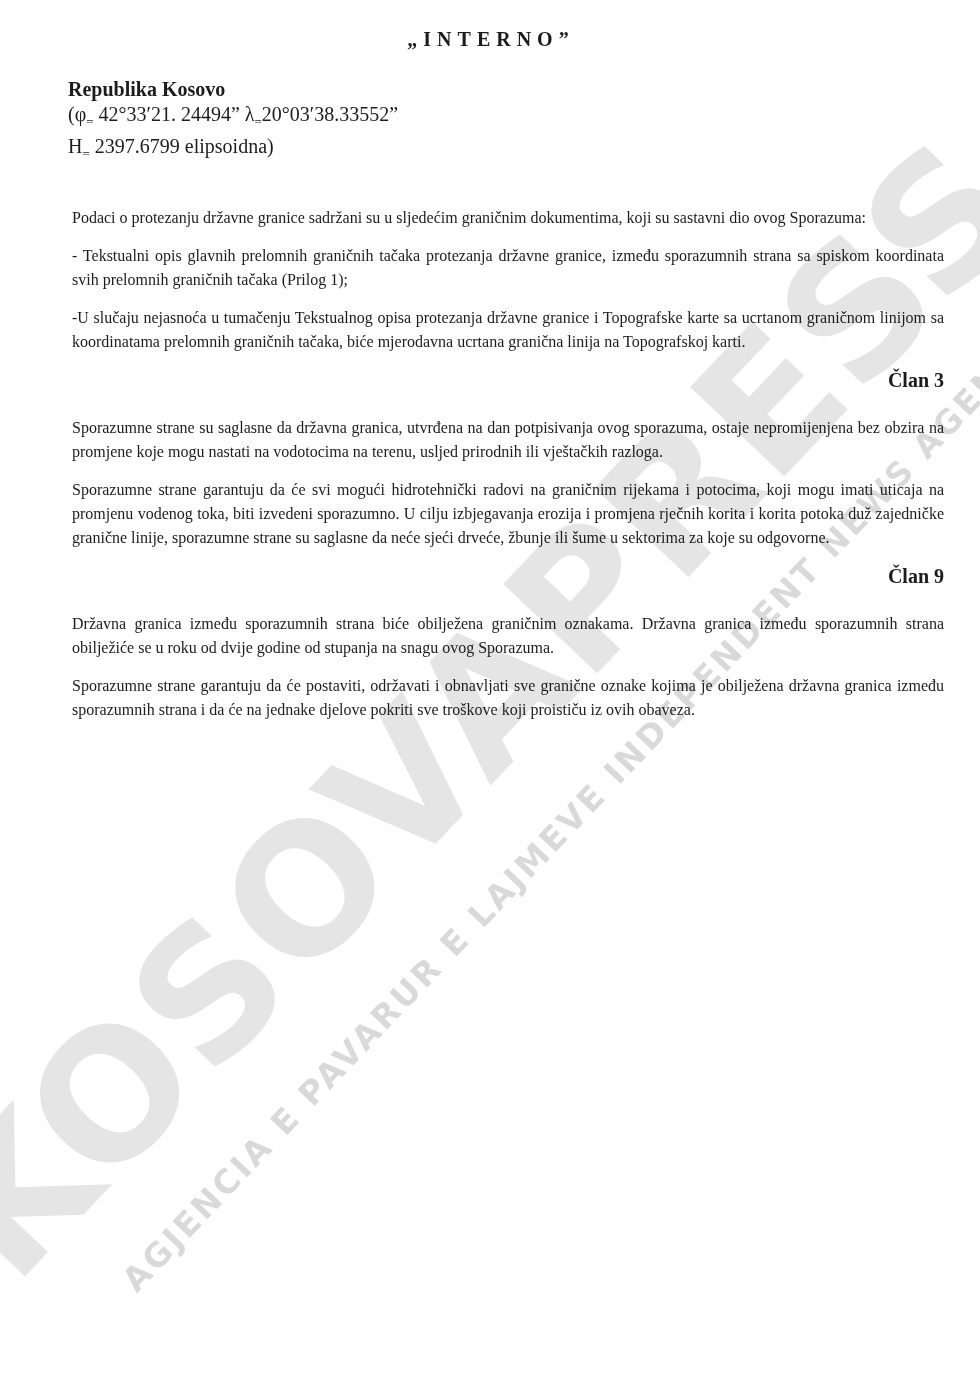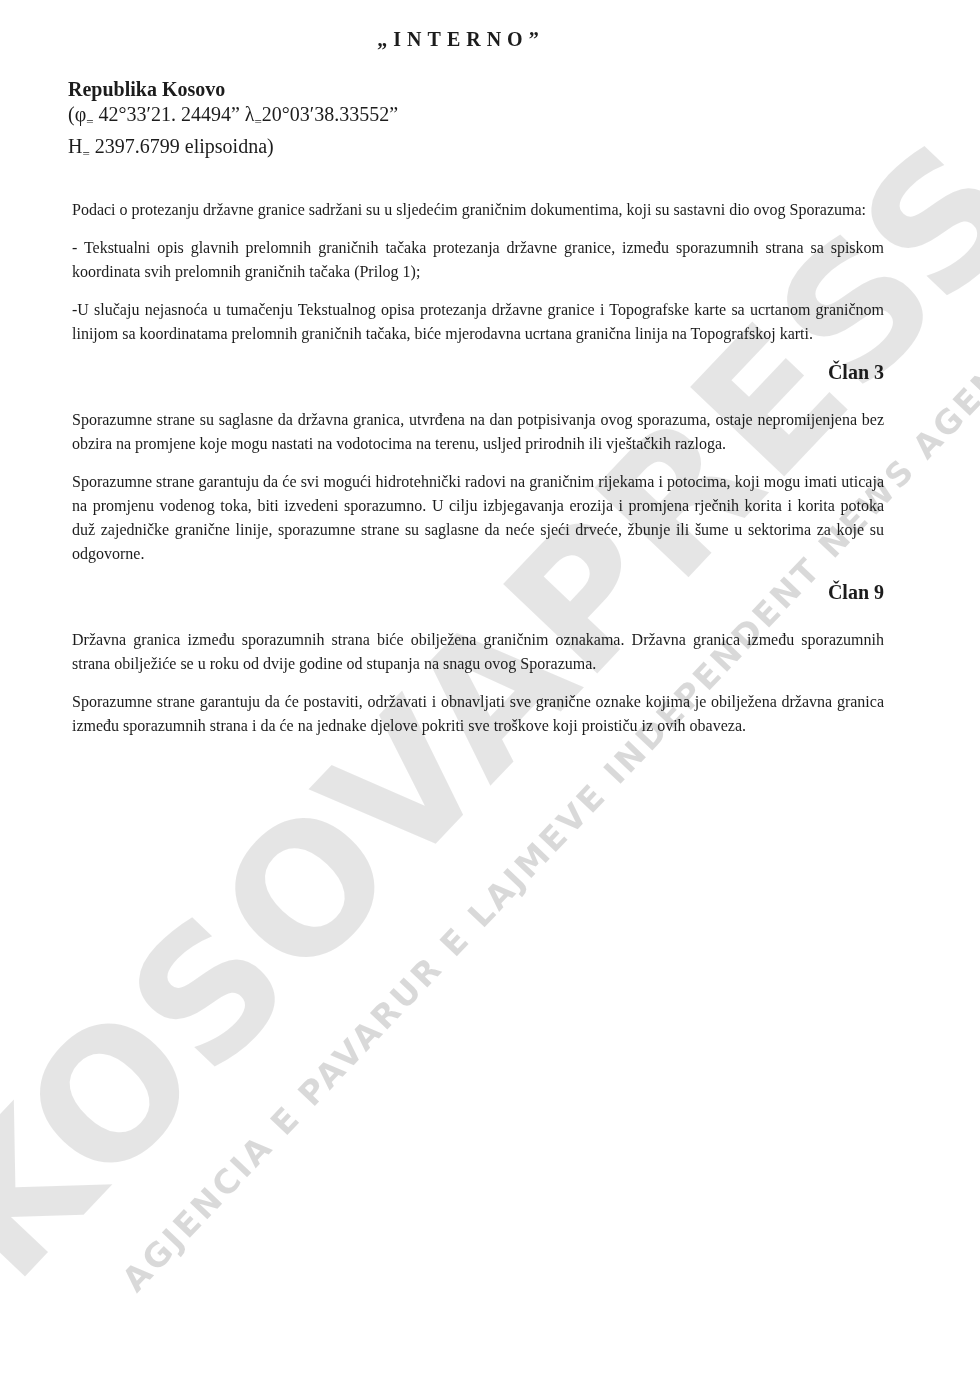--- a/index.html
+++ b/index.html
@@ -33,21 +33,21 @@
   .wm-small{
     margin-top:34px;
     font-size:33px;
     letter-spacing:3px;
     color:rgba(0,0,0,0.15);
     font-weight:bold;
   }
   
   .content{
     position:relative;
-    padding:28px 96px 0 68px;
+    padding:28px 36px 0 68px;
     z-index:2;
   }
   .doc-title{
     text-align:center;
     font-size:20px;
     font-weight:bold;
     letter-spacing:6px;
     margin:0 30px 26px 0;
   }
   .country{
@@ -57,21 +57,21 @@
     margin:0;
   }
   .coord-line{
     font-size:20px;
     line-height:25px;
   }
   .coord-line .sub{
     font-size:13px;
     vertical-align:sub;
   }
-  .intro-block{margin-bottom:32px;}
+  .intro-block{margin-bottom:40px;}
   p.body{
     font-size:16px;
     line-height:24px;
     text-align:justify;
     margin:0 0 14px 4px;
   }
   h2.article{
     font-size:20px;
     line-height:24px;
     font-weight:bold;

